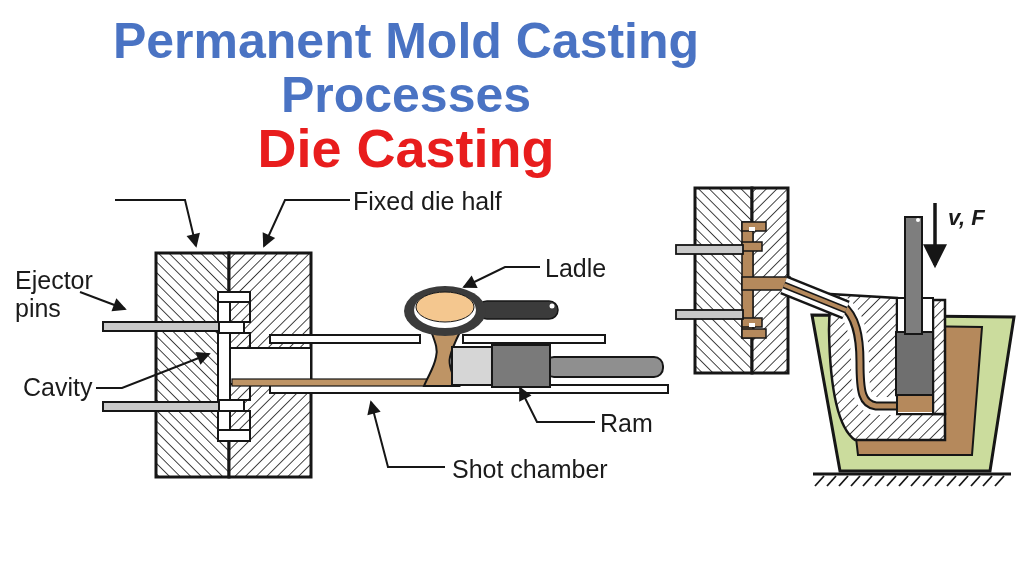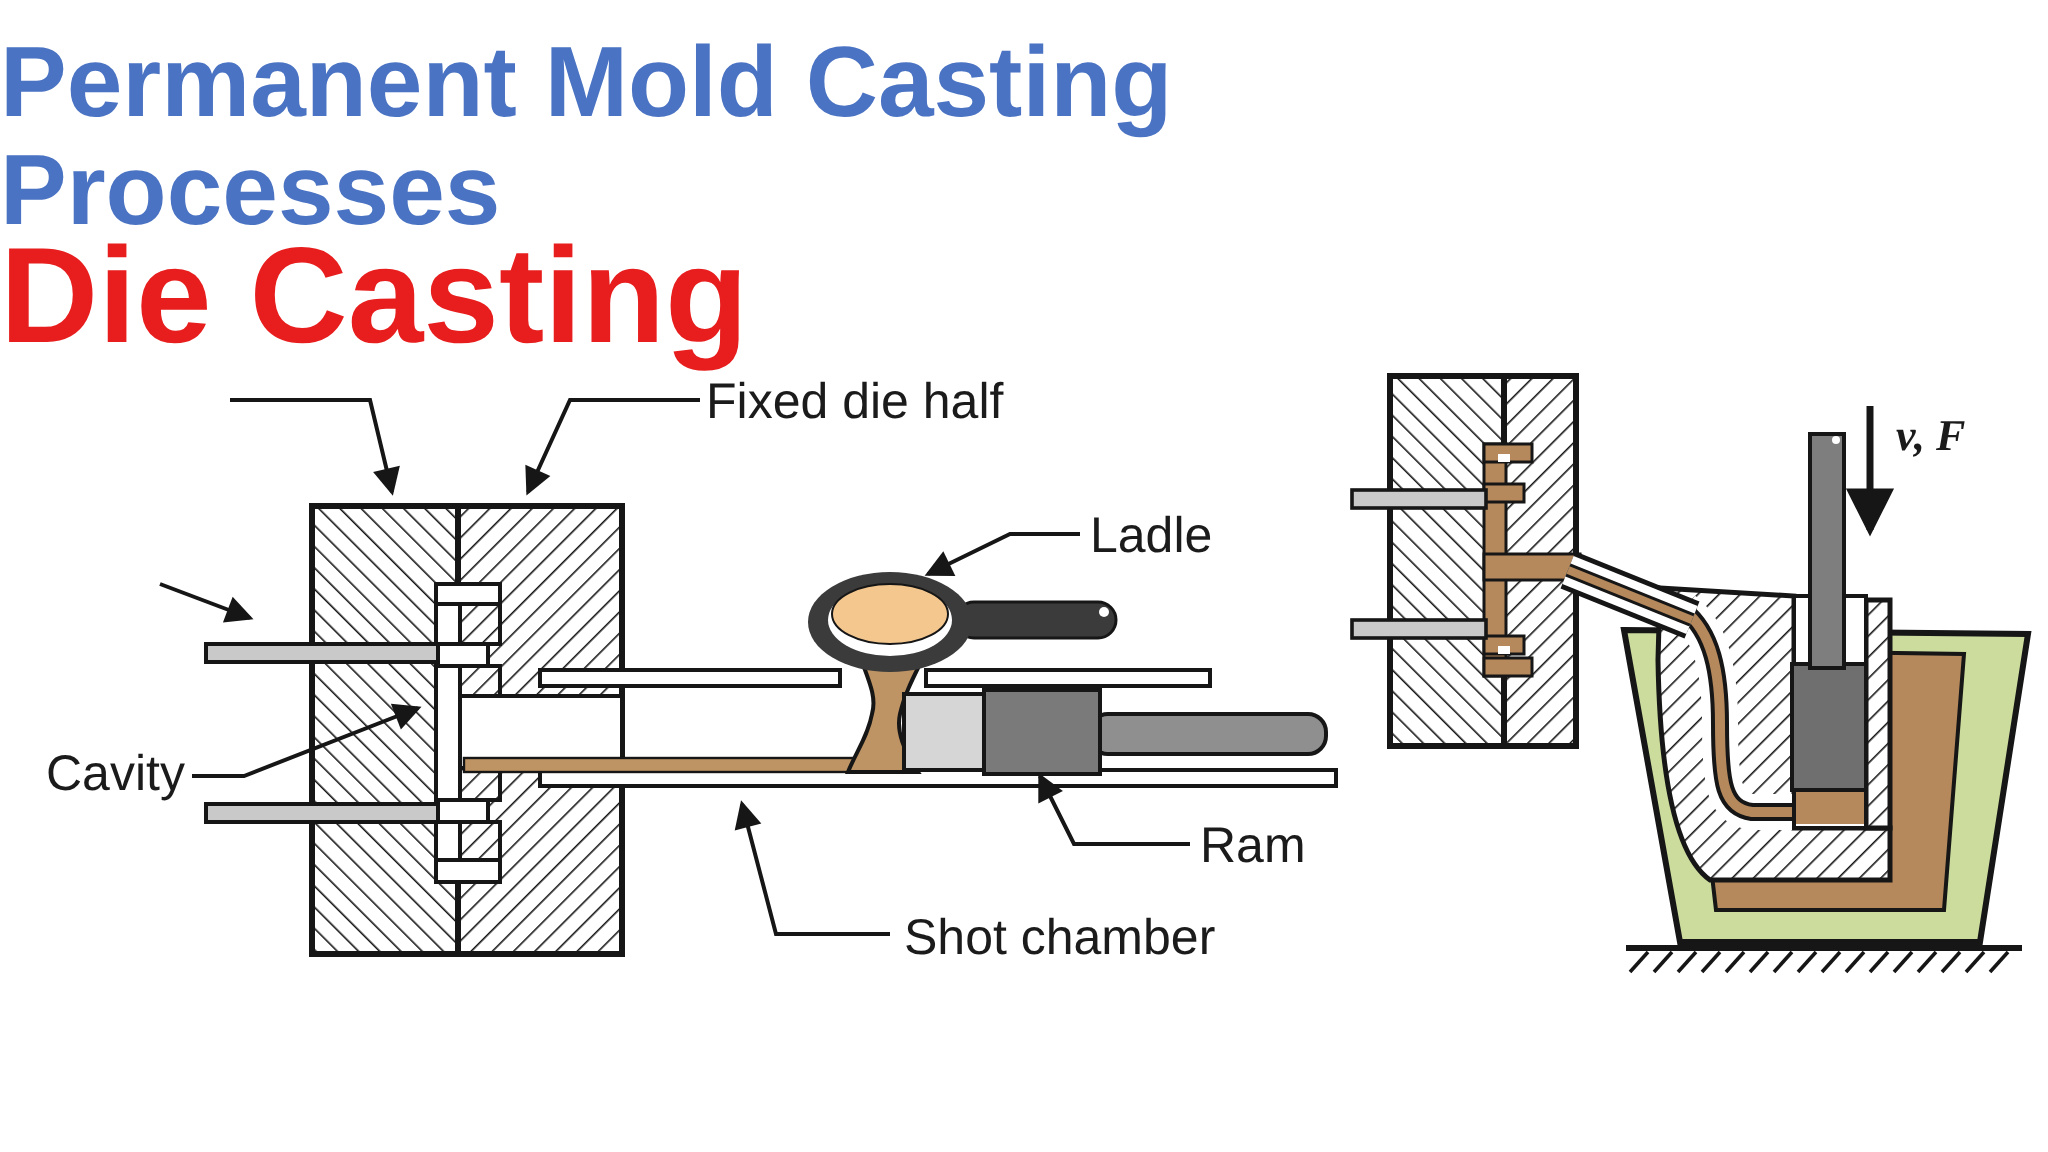--- a/index.html
+++ b/index.html
@@ -6,42 +6,42 @@
     --blue:#4A73C3; --red:#E81D1D; --ink:#161616;
     --molten-light:#F4C78F; --molten:#BE9465; --metal-brown:#B5895C;
     --pin:#C9C9C9; --ladle:#3B3B3B; --ram-light:#D6D6D6; --ram-dark:#7A7A7A;
     --rod:#8F8F8F; --plunger:#6F6F6F; --pot-green:#CBDC9D;
   }
   html,body{margin:0;padding:0;background:#888;}
   #stage{
     position:relative;width:1024px;height:576px;background:#ffffff;
     overflow:hidden;font-family:"Liberation Sans",sans-serif;
   }
-  #title-block{position:absolute;top:14px;left:0;width:812px;}
+  #title-block{position:absolute;top:14px;left:0;width:812px;text-align:center;}
   #title-line1{
     font-size:50px;line-height:54px;font-weight:bold;color:var(--blue);
     letter-spacing:0px;margin:0;
   }
   #title-line2{
-    font-size:68px;line-height:52px;font-weight:bold;color:var(--red);margin:0;
+    font-size:54px;line-height:52px;font-weight:bold;color:var(--red);margin:0;
   }
   svg#diagram-canvas{position:absolute;left:0;top:0;}
   .lbl{
     position:absolute;font-size:25px;line-height:28px;color:#1b1b1b;
     white-space:nowrap;
   }
   .lbl.wrap{white-space:normal;}
   #lbl-movable{left:17px;top:174px;width:112px;}
   #lbl-ejector{left:15px;top:266px;width:92px;}
   #lbl-cavity{left:13px;top:373px;margin-left:10px;}
   #lbl-fixed{left:353px;top:187px;text-align:right;}
   #lbl-ladle{left:545px;top:254px;}
   #lbl-ram{left:600px;top:409px;text-align:right;}
   #lbl-shot{left:452px;top:455px;}
-  #lbl-vf{left:948px;top:204px;font-size:22px;font-style:italic;font-weight:bold;font-family:Liberation Serif, serif;}
+  #lbl-vf{left:948px;top:204px;font-size:22px;font-style:italic;font-weight:bold;}
 </style>
 </head>
 <body>
 
 <div id="stage">
 
   <div id="title-block">
     <div id="title-line1">Permanent Mold Casting Processes</div>
     <div id="title-line2">Die Casting</div>
   </div>
@@ -182,20 +182,21 @@
             <line x1="980" y1="476" x2="971" y2="486"></line>
           <line x1="992" y1="476" x2="983" y2="486"></line>
             <line x1="1004" y1="476" x2="995" y2="486"></line>
         </g>
       </g>
 
       <line x1="935" y1="203" x2="935" y2="265" stroke="#161616" stroke-width="3.5" marker-end="url(#arr)"></line>
     </g>
   </svg>
 
+  <div class="lbl wrap" id="lbl-ejector">Ejector pins</div>
   <div class="lbl" id="lbl-cavity">Cavity</div>
   <div class="lbl" id="lbl-fixed">Fixed die half</div>
   <div class="lbl" id="lbl-ladle">Ladle</div>
   <div class="lbl" id="lbl-ram">Ram</div>
   <div class="lbl" id="lbl-shot">Shot chamber</div>
   <div class="lbl" id="lbl-vf">v, F</div>
 
 </div>
 
 </body></html>

